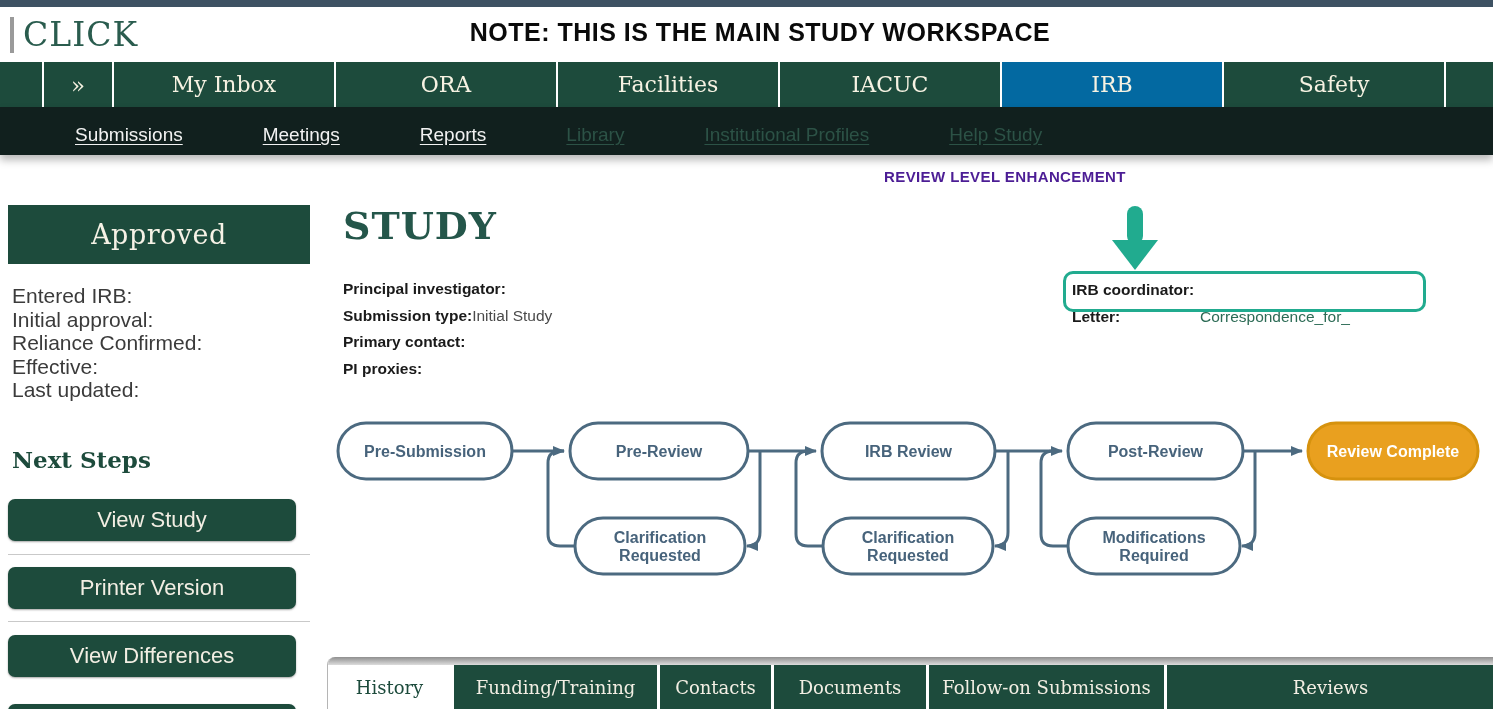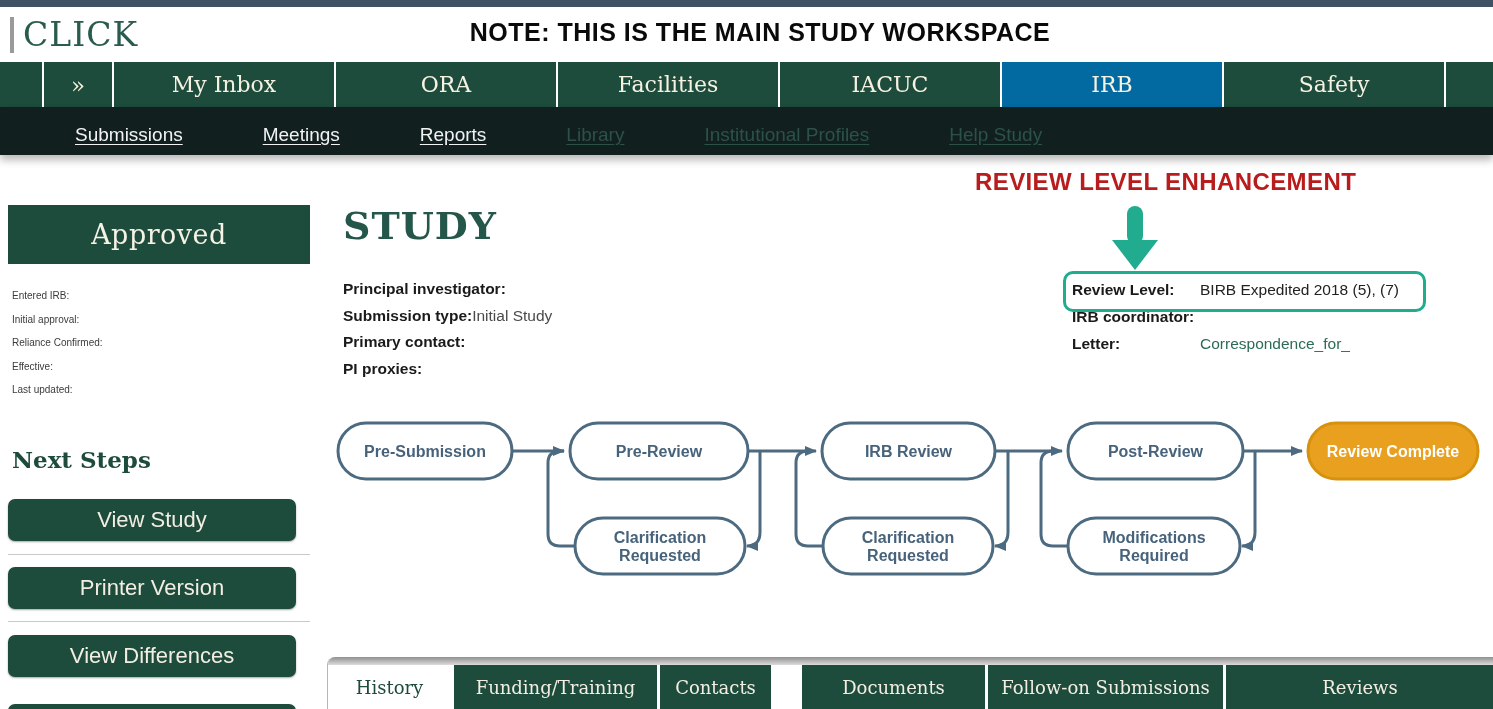--- a/index.html
+++ b/index.html
@@ -30,29 +30,29 @@
 
   
   .sub-nav{position:absolute;left:0;top:107px;width:1493px;height:48px;background:#11201E;
            display:flex;align-items:flex-end;padding:0 0 9px 75px;box-sizing:border-box;gap:80px;
            box-shadow:0 5px 8px rgba(0,0,0,.28);}
   .sub-item{font-size:19px;color:#F2F2F2;text-decoration:underline;text-underline-offset:3px;
             cursor:pointer;white-space:nowrap;}
   .sub-item.dim{color:#2C5246;cursor:default;}
 
   
-  .callout{position:absolute;left:975px;top:168px;font-size:24px;font-weight:bold;color:#b91c1c;
+  .callout{position:absolute;left:884px;top:168px;font-size:15px;font-weight:bold;color:#4c1d95;
            letter-spacing:.4px;}
   .callout-arrow{position:absolute;left:1106px;top:206px;}
 
   
   .status-box{position:absolute;left:8px;top:205px;width:302px;height:59px;background:#1D4B3C;
               color:#F6F2E6;font-family:"DejaVu Serif",serif;font-size:27px;
               display:flex;align-items:center;justify-content:center;letter-spacing:.5px;}
-  .dates{position:absolute;left:12px;top:284px;font-size:10px;color:#3b3b3b;line-height:23.5px;}
+  .dates{position:absolute;left:12px;top:284px;font-size:21px;color:#3b3b3b;line-height:23.5px;}
   .next-steps{position:absolute;left:12px;top:446px;margin:0;font-family:"DejaVu Serif",serif;
               font-size:23px;font-weight:bold;color:#1D4B3C;}
   .btn{position:absolute;left:8px;width:288px;height:42px;background:#1D4B3C;border:none;
        border-radius:7px;color:#F2EEE3;font-family:"Liberation Sans",sans-serif;font-size:22px;
        cursor:pointer;box-shadow:0 1px 2px rgba(0,0,0,.35);}
   .btn-sep{position:absolute;left:8px;width:302px;height:1px;background:#c9c9c9;}
 
   
   .study-title{position:absolute;left:343px;top:203px;margin:0;font-family:"DejaVu Serif",serif;
                font-size:38px;font-weight:bold;color:#24564A;letter-spacing:1px;}
@@ -157,24 +157,20 @@
       <div class="field-row">
         <span class="f-label">Primary contact:</span>
         <span class="f-value"></span>
       </div>
       <div class="field-row">
         <span class="f-label">PI proxies:</span>
         <span class="f-value"></span>
       </div>
     </div>
   <div class="fields fields-right" id="fields-right">
-      <div class="field-row">
-        <span class="f-label">Review Level:</span>
-        <span class="f-value strong">BIRB Expedited 2018 (5), (7)</span>
-      </div>
       <div class="field-row">
         <span class="f-label">IRB coordinator:</span>
         <span class="f-value"></span>
       </div>
       <div class="field-row">
         <span class="f-label">Letter:</span>
         <span class="f-value link" style="color: rgb(44, 107, 85);">Correspondence_for_</span>
       </div>
     </div>
   <div class="hl-box" style="border-color: rgb(33, 171, 143);"></div>
@@ -228,19 +224,19 @@
         <text x="821" text-anchor="middle" fill="#47637B" font-size="16" font-weight="bold" font-family="&quot;Liberation Sans&quot;, sans-serif"><tspan x="821" y="130">Modifications</tspan><tspan x="821" y="148">Required</tspan></text>
       </g>
     </svg>
 
   <div class="tabbar-wrap">
     <div class="tabbar-top"></div>
     <div class="tabbar" id="tabbar">
         <div class="ws-tab active" style="width: 126px;">History</div>
         <div class="ws-tab" style="width: 206px;">Funding/Training</div>
         <div class="ws-tab" style="width: 114px;">Contacts</div>
-        <div class="ws-tab" style="width: 186px; margin-left: 28px;">Documents</div>
+        <div class="ws-tab" style="width: 155px;">Documents</div>
         <div class="ws-tab" style="width: 238px;">Follow-on Submissions</div>
         <div class="ws-tab" style="width: 132px;">Reviews</div>
       </div>
   </div>
 
 </div>
 
 </body></html>

